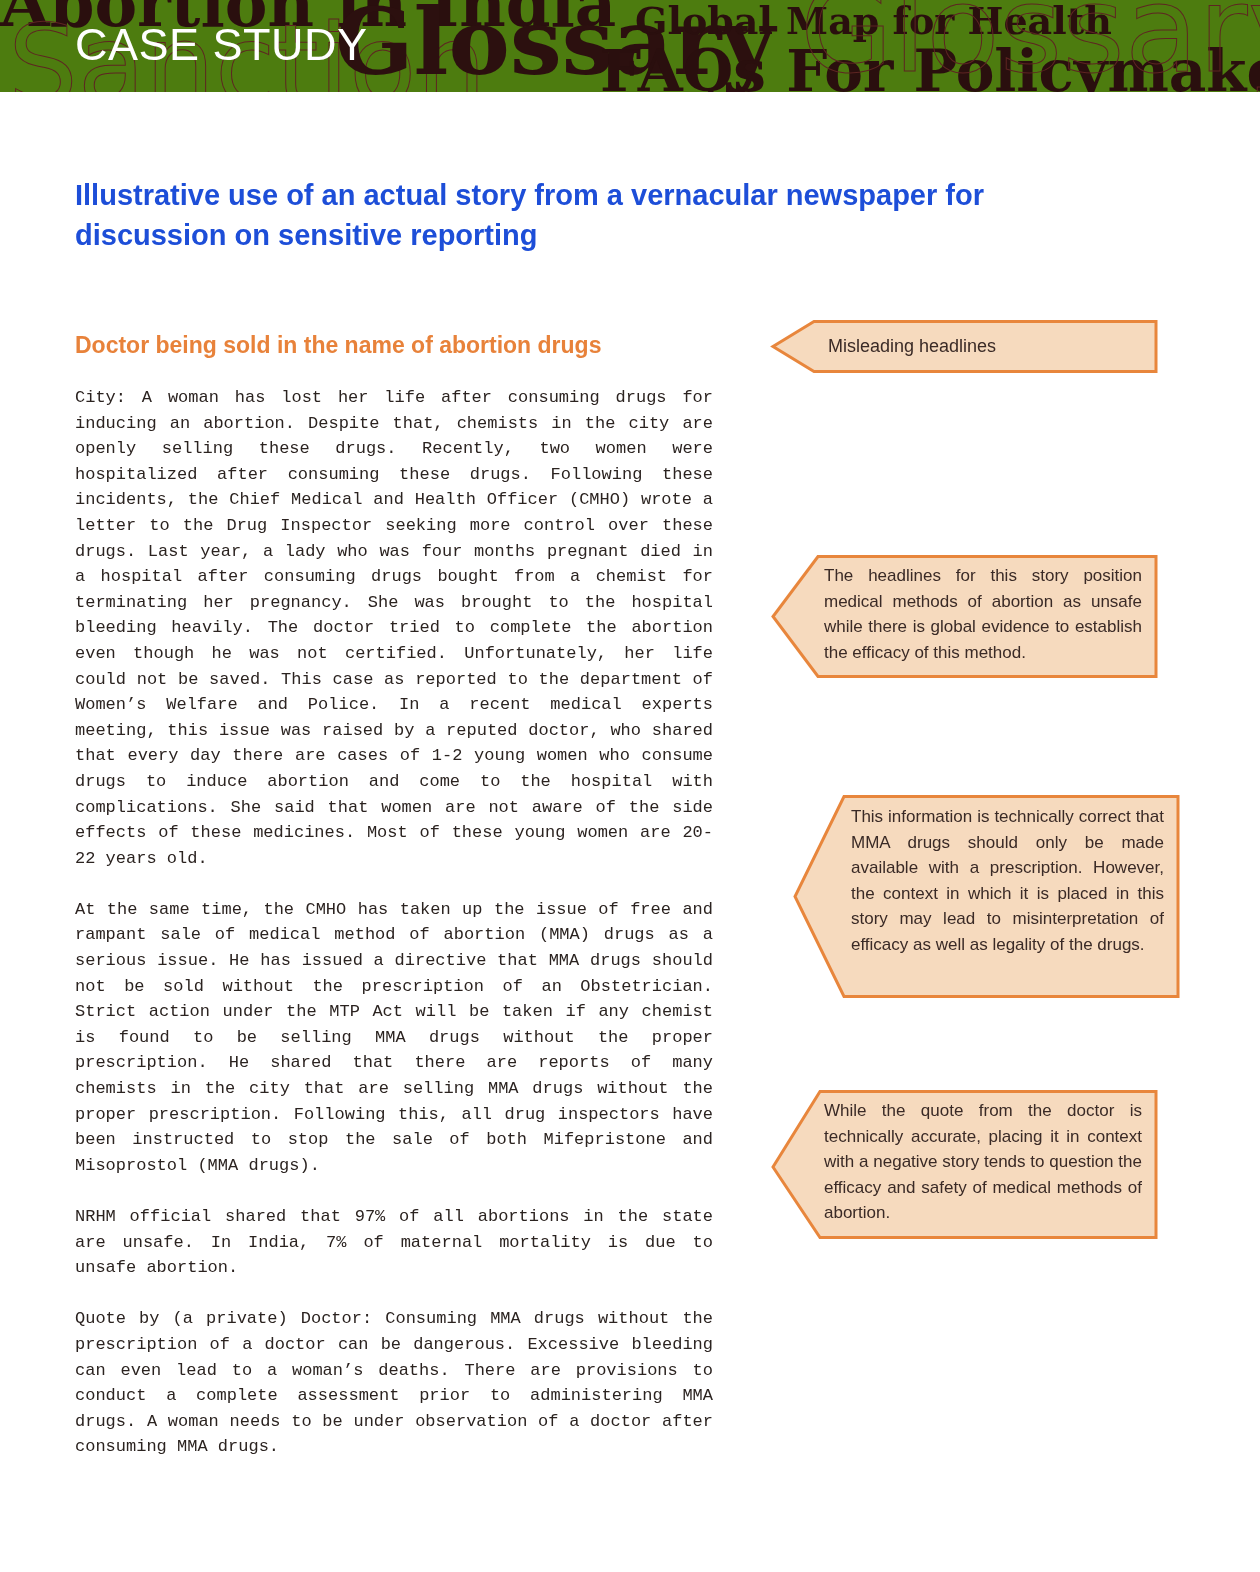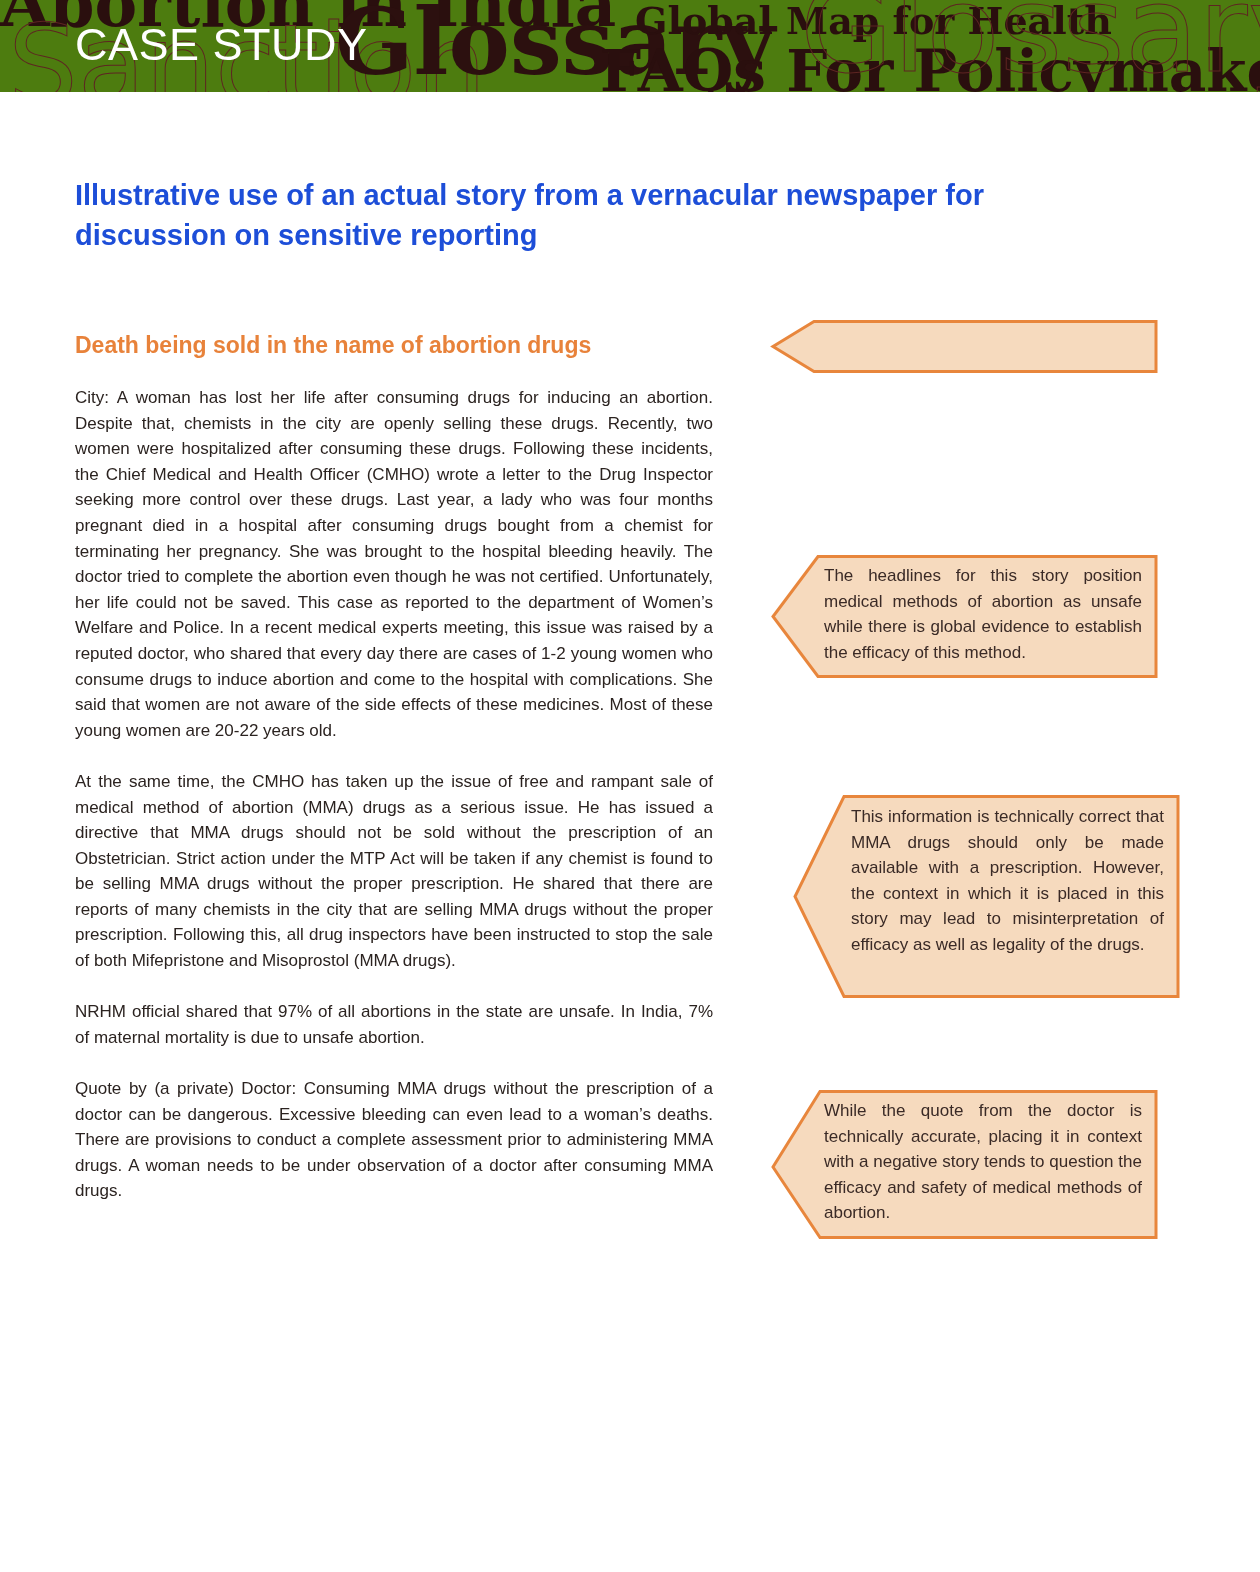--- a/index.html
+++ b/index.html
@@ -33,21 +33,21 @@
     color: #1d4ed8; font-size: 29px; font-weight: bold; line-height: 40px;
   }
   .story-heading {
     position: absolute; left: 75px; top: 330px; color: #e8823a;
     font-size: 23px; font-weight: bold; line-height: 30px;
   }
   .story {
     position: absolute; left: 75px; top: 385px; width: 638px;
     font-size: 17px; line-height: 25.6px; text-align: justify; color: #2b2320;
   }
-  .story p { margin: 0 0 25.6px 0; }
+  .story p { margin: 0 0 25.6px 0; font-family: Liberation Mono, monospace; }
   
   .callout { position: absolute; }
   .callout svg { position: absolute; left: 0; top: 0; }
   .callout .ctext {
     position: absolute; font-size: 17px; line-height: 25.6px; color: #3a2a26;
     text-align: justify;
   }
 </style>
 </head>
 <body>
@@ -57,32 +57,33 @@
   <div class="wm-outline" style="left:8px;top:10px;font-size:110px;text-align:center;">Sanction</div>
   <div class="wm" style="left:335px;top:-4px;font-size:92px;color:#2c100f;">Glossary</div>
   <div class="wm" style="left:635px;top:2px;font-size:38px;">Global Map for Health</div>
   <div class="wm" style="left:600px;top:42px;font-size:58px;">FAQs For Policymakers</div>
   <div class="wm-outline" style="left:800px;top:-30px;font-size:120px;">Glossary</div>
   <div class="banner-title">CASE STUDY</div>
 </div>
 
 <div class="page-title">Illustrative use of an actual story from a vernacular newspaper for discussion on sensitive reporting</div>
 
-<div class="story-heading">Death being sold in the name of abortion drugs</div>
+<div class="story-heading">Doctor being sold in the name of abortion drugs</div>
 <div class="story">
   <p>City: A woman has lost her life after consuming drugs for inducing an abortion. Despite that, chemists in the city are openly selling these drugs. Recently, two women were hospitalized after consuming these drugs. Following these incidents, the Chief Medical and Health Officer (CMHO) wrote a letter to the Drug Inspector seeking more control over these drugs. Last year, a lady who was four months pregnant died in a hospital after consuming drugs bought from a chemist for terminating her pregnancy. She was brought to the hospital bleeding heavily. The doctor tried to complete the abortion even though he was not certified. Unfortunately, her life could not be saved. This case as reported to the department of Women’s Welfare and Police. In a recent medical experts meeting, this issue was raised by a reputed doctor, who shared that every day there are cases of 1-2 young women who consume drugs to induce abortion and come to the hospital with complications. She said that women are not aware of the side effects of these medicines. Most of these young women are 20-22 years old.</p>
   <p>At the same time, the CMHO has taken up the issue of free and rampant sale of medical method of abortion (MMA) drugs as a serious issue. He has issued a directive that MMA drugs should not be sold without the prescription of an Obstetrician. Strict action under the MTP Act will be taken if any chemist is found to be selling MMA drugs without the proper prescription. He shared that there are reports of many chemists in the city that are selling MMA drugs without the proper prescription. Following this, all drug inspectors have been instructed to stop the sale of both Mifepristone and Misoprostol (MMA drugs).</p>
   <p>NRHM official shared that 97% of all abortions in the state are unsafe. In India, 7% of maternal mortality is due to unsafe abortion.</p>
   <p>Quote by (a private) Doctor: Consuming MMA drugs without the prescription of a doctor can be dangerous. Excessive bleeding can even lead to a woman’s deaths. There are provisions to conduct a complete assessment prior to administering MMA drugs. A woman needs to be under observation of a doctor after consuming MMA drugs.</p>
 </div>
 
 <div class="callout" style="left:770px;top:320px;width:390px;height:54px;">
   <svg width="390" height="54" viewBox="0 0 390 54">
     <polygon points="44,1.5 386,1.5 386,51.5 44,51.5 3,26.5" fill="#f6dabe" stroke="#e8863c" stroke-width="3"></polygon>
   </svg>
+  <div class="ctext" style="left:58px;top:14px;width:320px;font-size:18px;">Misleading headlines</div>
 </div>
 
 <div class="callout" style="left:770px;top:515px;width:390px;height:124px;margin-top:40px;">
   <svg width="390" height="124" viewBox="0 0 390 124">
     <polygon points="48,1.5 386,1.5 386,121.5 48,121.5 3,61.5" fill="#f6dabe" stroke="#e8863c" stroke-width="3"></polygon>
   </svg>
   <div class="ctext" style="left:54px;top:8px;width:318px;">The headlines for this story position medical methods of abortion as unsafe while there is global evidence to establish the efficacy of this method.</div>
 </div>
 
 <div class="callout" style="left:792px;top:795px;width:390px;height:204px;">

